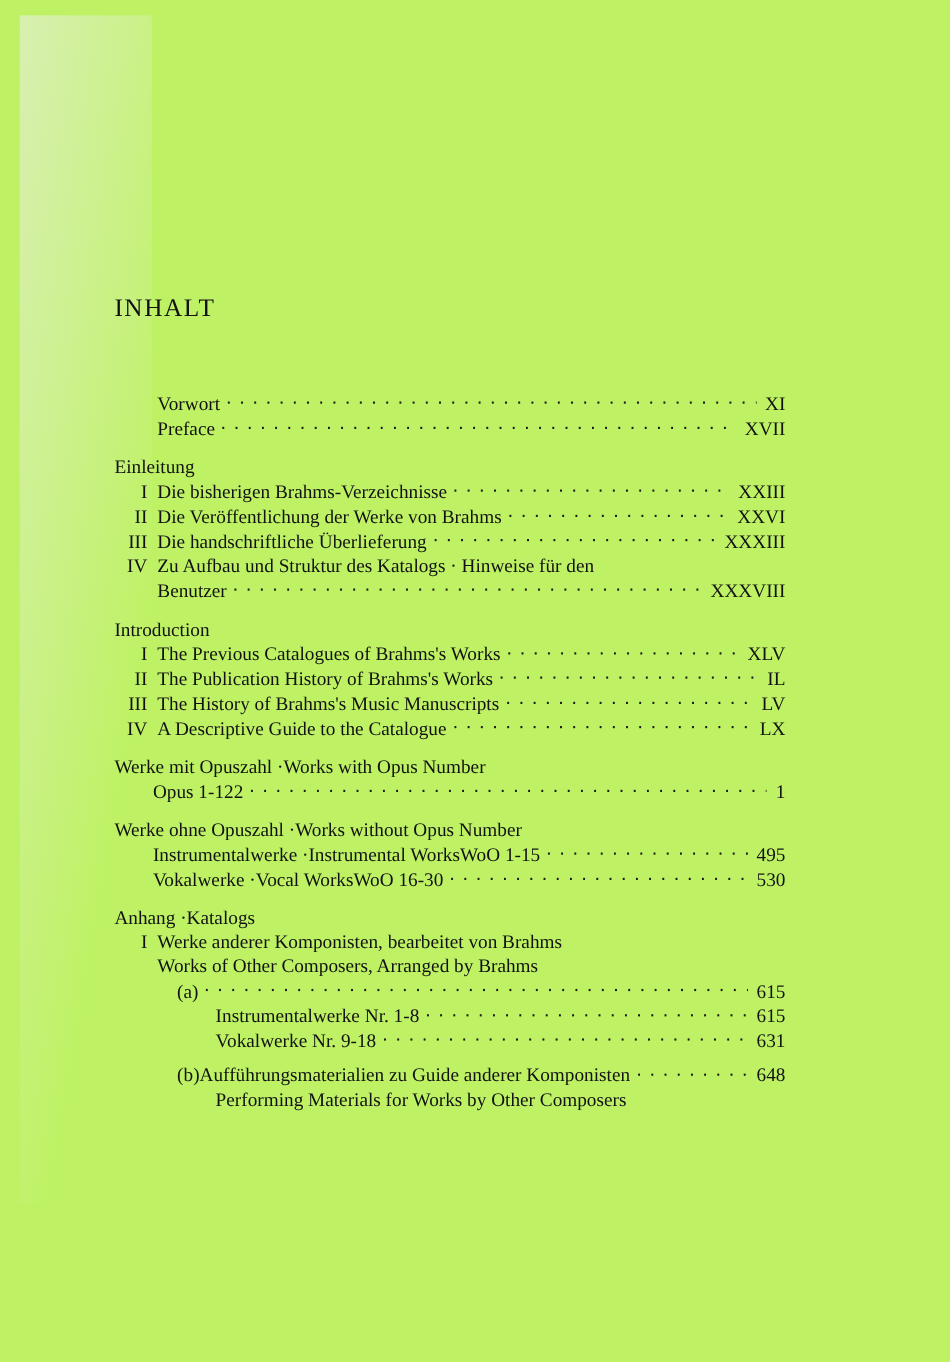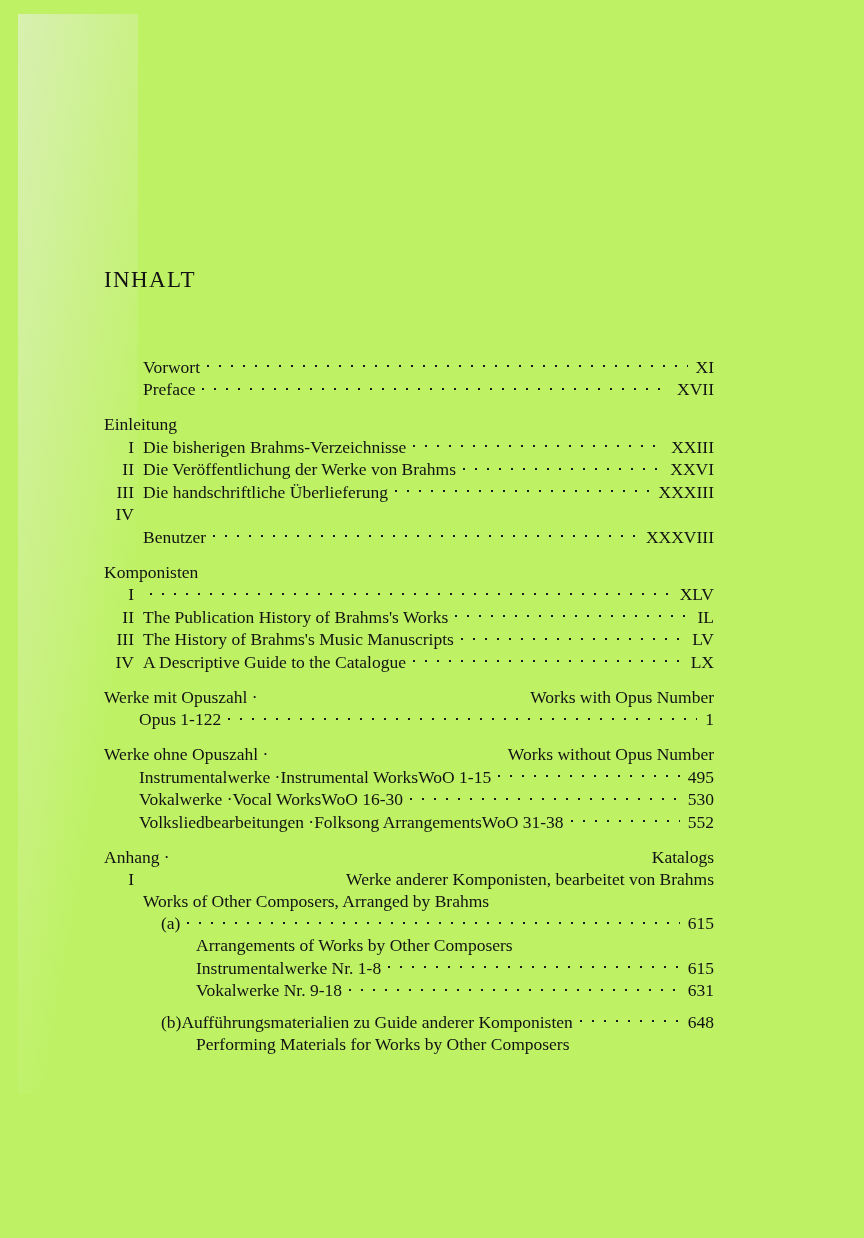--- a/index.html
+++ b/index.html
@@ -42,21 +42,20 @@
 
   .block { margin-bottom: 13px; }
   .block:last-child { margin-bottom: 16px; }
 
   .row {
     display: flex;
     align-items: baseline;
     font-size: 17.5px;
     line-height: 22px;
     white-space: nowrap;
-    justify-content: space-between;
   }
   .heading-row { margin-bottom: 0; font-family: Liberation Serif, serif; }
 
   
   .num {
     flex: 0 0 auto;
     width: 30px;
     text-align: right;
     margin-right: 9px;
   }
@@ -138,37 +137,39 @@
         <span class="page">XXVI</span>
       </div>
       <div class="row">
         <span class="num">III</span>
         <span class="label">Die handschriftliche Überlieferung</span>
         <span class="leader"></span>
         <span class="page">XXXIII</span>
       </div>
       <div class="row">
         <span class="num">IV</span>
+        <span class="label">Zu Aufbau und Struktur des Katalogs · Hinweise für den</span>
         <span class="leader none"></span>
         <span class="page"></span>
       </div>
       <div class="row">
         <span class="num empty"></span>
         <span class="label">Benutzer</span>
         <span class="leader"></span>
         <span class="page">XXXVIII</span>
       </div>
     </div>
 
     <div class="block">
       <div class="row heading-row">
-        <span class="label">Komponisten</span>
+        <span class="label">Introduction</span>
       </div>
       <div class="row">
         <span class="num">I</span>
+        <span class="label">The Previous Catalogues of Brahms's Works</span>
         <span class="leader"></span>
         <span class="page">XLV</span>
       </div>
       <div class="row">
         <span class="num">II</span>
         <span class="label">The Publication  History of Brahms's Works</span>
         <span class="leader"></span>
         <span class="page">IL</span>
       </div>
       <div class="row">
@@ -209,50 +210,40 @@
         <span class="leader"></span>
         <span class="page">495</span>
       </div>
       <div class="row ind-1">
         <span class="label">Vokalwerke · </span>
           <span class="label it">Vocal Works</span>
           <span class="label"> WoO 16-30</span>
         <span class="leader"></span>
         <span class="page">530</span>
       </div>
-      <div class="row ind-1">
-        <span class="label">Volksliedbearbeitungen · </span>
-          <span class="label it">Folksong Arrangements</span>
-          <span class="label"> WoO 31-38</span>
-        <span class="leader"></span>
-        <span class="page">552</span>
-      </div>
     </div>
 
     <div class="block">
       <div class="row heading-row">
         <span class="label">Anhang · </span>
           <span class="label it">Katalogs</span>
       </div>
 
       <div class="row">
         <span class="num">I</span>
         <span class="label">Werke anderer Komponisten, bearbeitet von Brahms</span>
       </div>
       <div class="row cont">
         <span class="label it">Works of Other Composers, Arranged by Brahms</span>
       </div>
 
       <div class="row ind-2">
         <span class="label">(a) </span>
         <span class="leader"></span>
         <span class="page">615</span>
-      </div>
-      <div class="row ind-3">
-        <span class="label it">Arrangements of Works by Other Composers</span>
       </div>
       <div class="row ind-3">
         <span class="label">Instrumentalwerke  Nr. 1-8</span>
         <span class="leader"></span>
         <span class="page">615</span>
       </div>
       <div class="row ind-3">
         <span class="label">Vokalwerke  Nr. 9-18</span>
         <span class="leader"></span>
         <span class="page">631</span>

